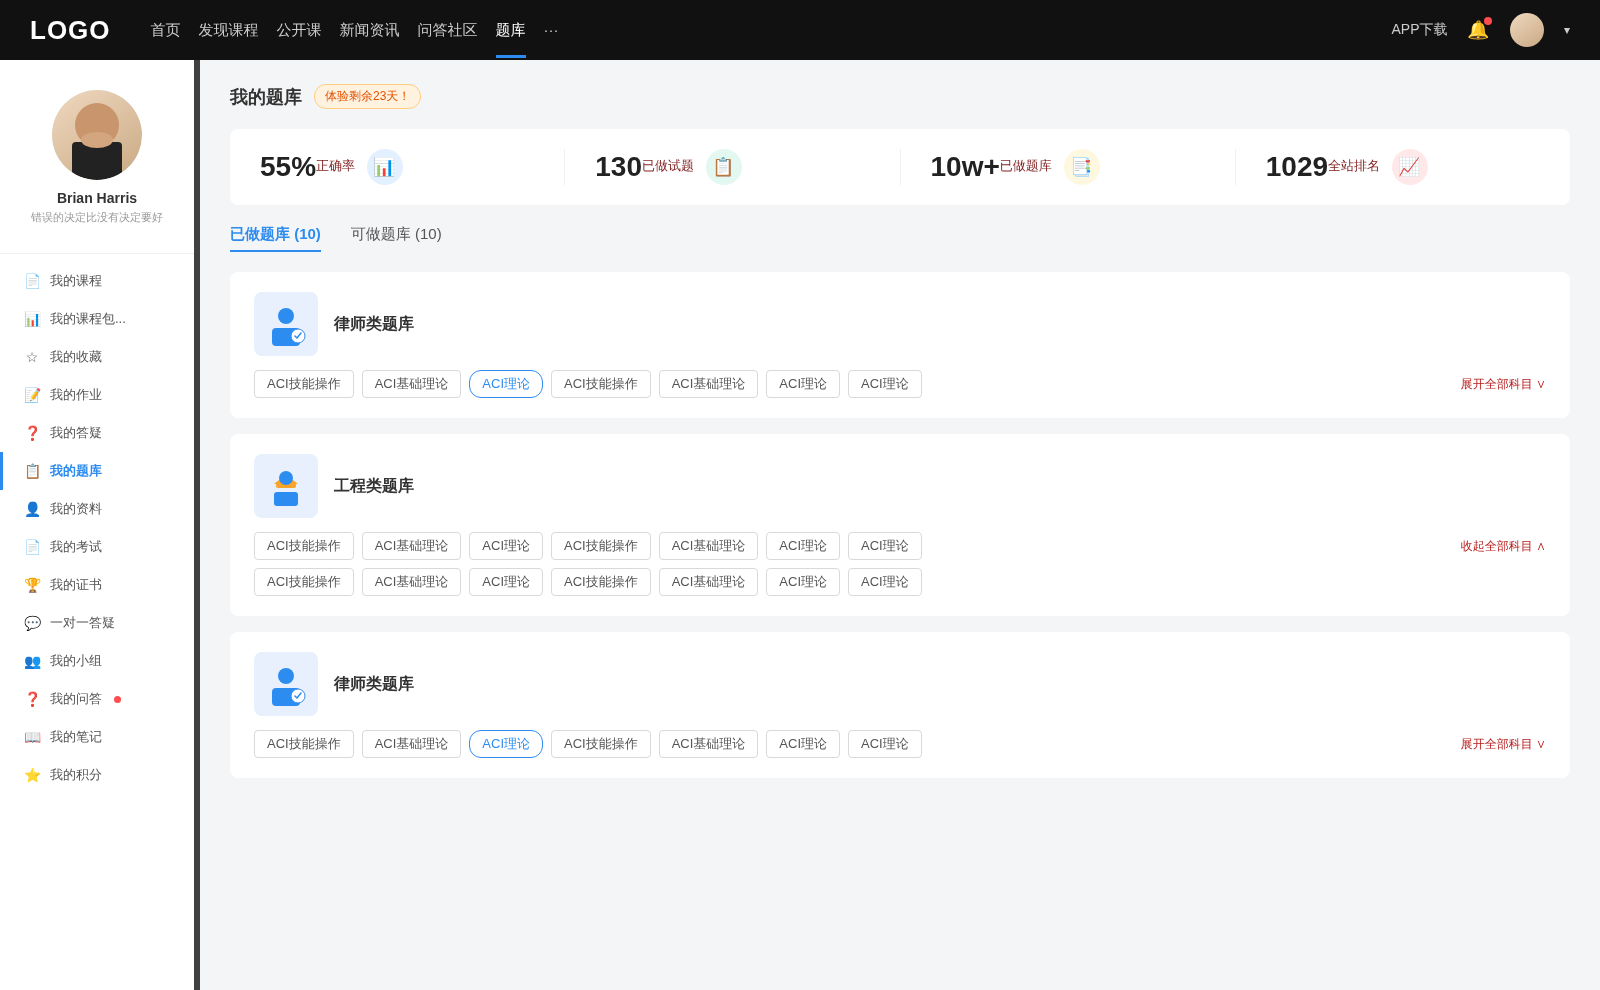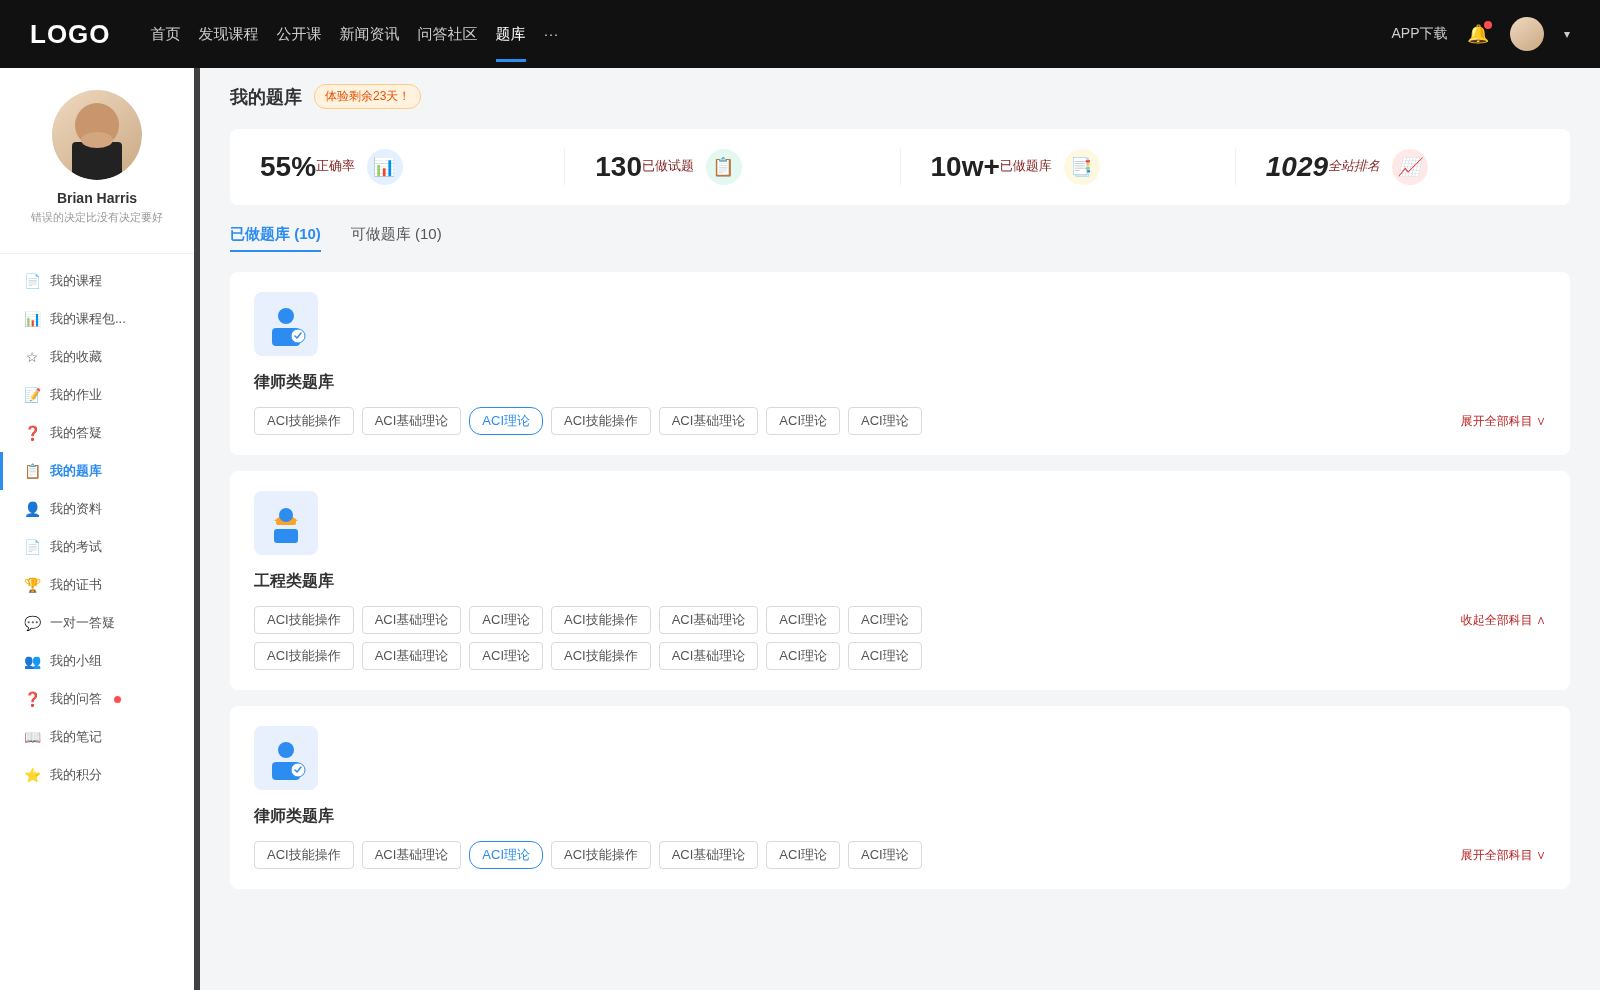--- a/index.html
+++ b/index.html
@@ -1,21 +1,21 @@
 <!DOCTYPE html>
 <html><head>
   <meta charset="utf-8">
   <style>
     * { box-sizing: border-box; margin: 0; padding: 0; }
     body { font-family: -apple-system, BlinkMacSystemFont, "PingFang SC", "Microsoft YaHei", sans-serif; background: #f0f2f5; color: #333; }
 
     
     .navbar {
       background: #111;
-      height: 68px;
+      height: 60px;
       display: flex;
       align-items: center;
       padding: 0 30px;
       color: #fff;
       position: fixed; top: 0; left: 0; right: 0; z-index: 100;
     }
     .navbar-logo {
       font-size: 26px;
       font-weight: bold;
       letter-spacing: 1px;
@@ -200,21 +200,20 @@
     .stat-item {
       flex: 1;
       display: flex;
       align-items: center;
       gap: 12px;
       padding: 0 30px;
       border-right: 1px solid #f0f0f0;
     }
     .stat-item:last-child {
       border-right: none;
-      font-style: italic;
     }
     .stat-text {
       display: flex;
       flex-direction: row;
     }
     .stat-value {
       font-size: 28px;
       font-weight: 700;
       color: #222;
       line-height: 1;
@@ -260,24 +259,23 @@
 
     
     .bank-card {
       background: #fff;
       border-radius: 8px;
       margin-bottom: 16px;
       padding: 20px 24px;
     }
     .bank-card-header {
       display: flex;
-      align-items: flex-start;
+      align-items: center;
       gap: 16px;
       margin-bottom: 14px;
-      flex-direction: column;
     }
     .bank-icon {
       width: 64px; height: 64px;
       border-radius: 8px;
       background: #e8f0fe;
       display: flex;
       align-items: center;
       justify-content: center;
       flex-shrink: 0;
     }

